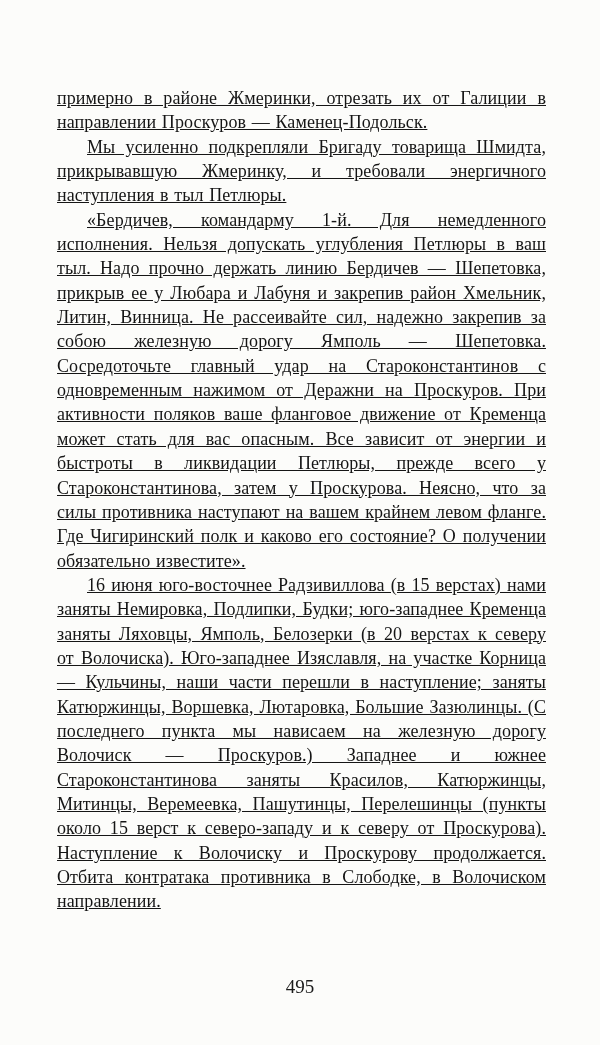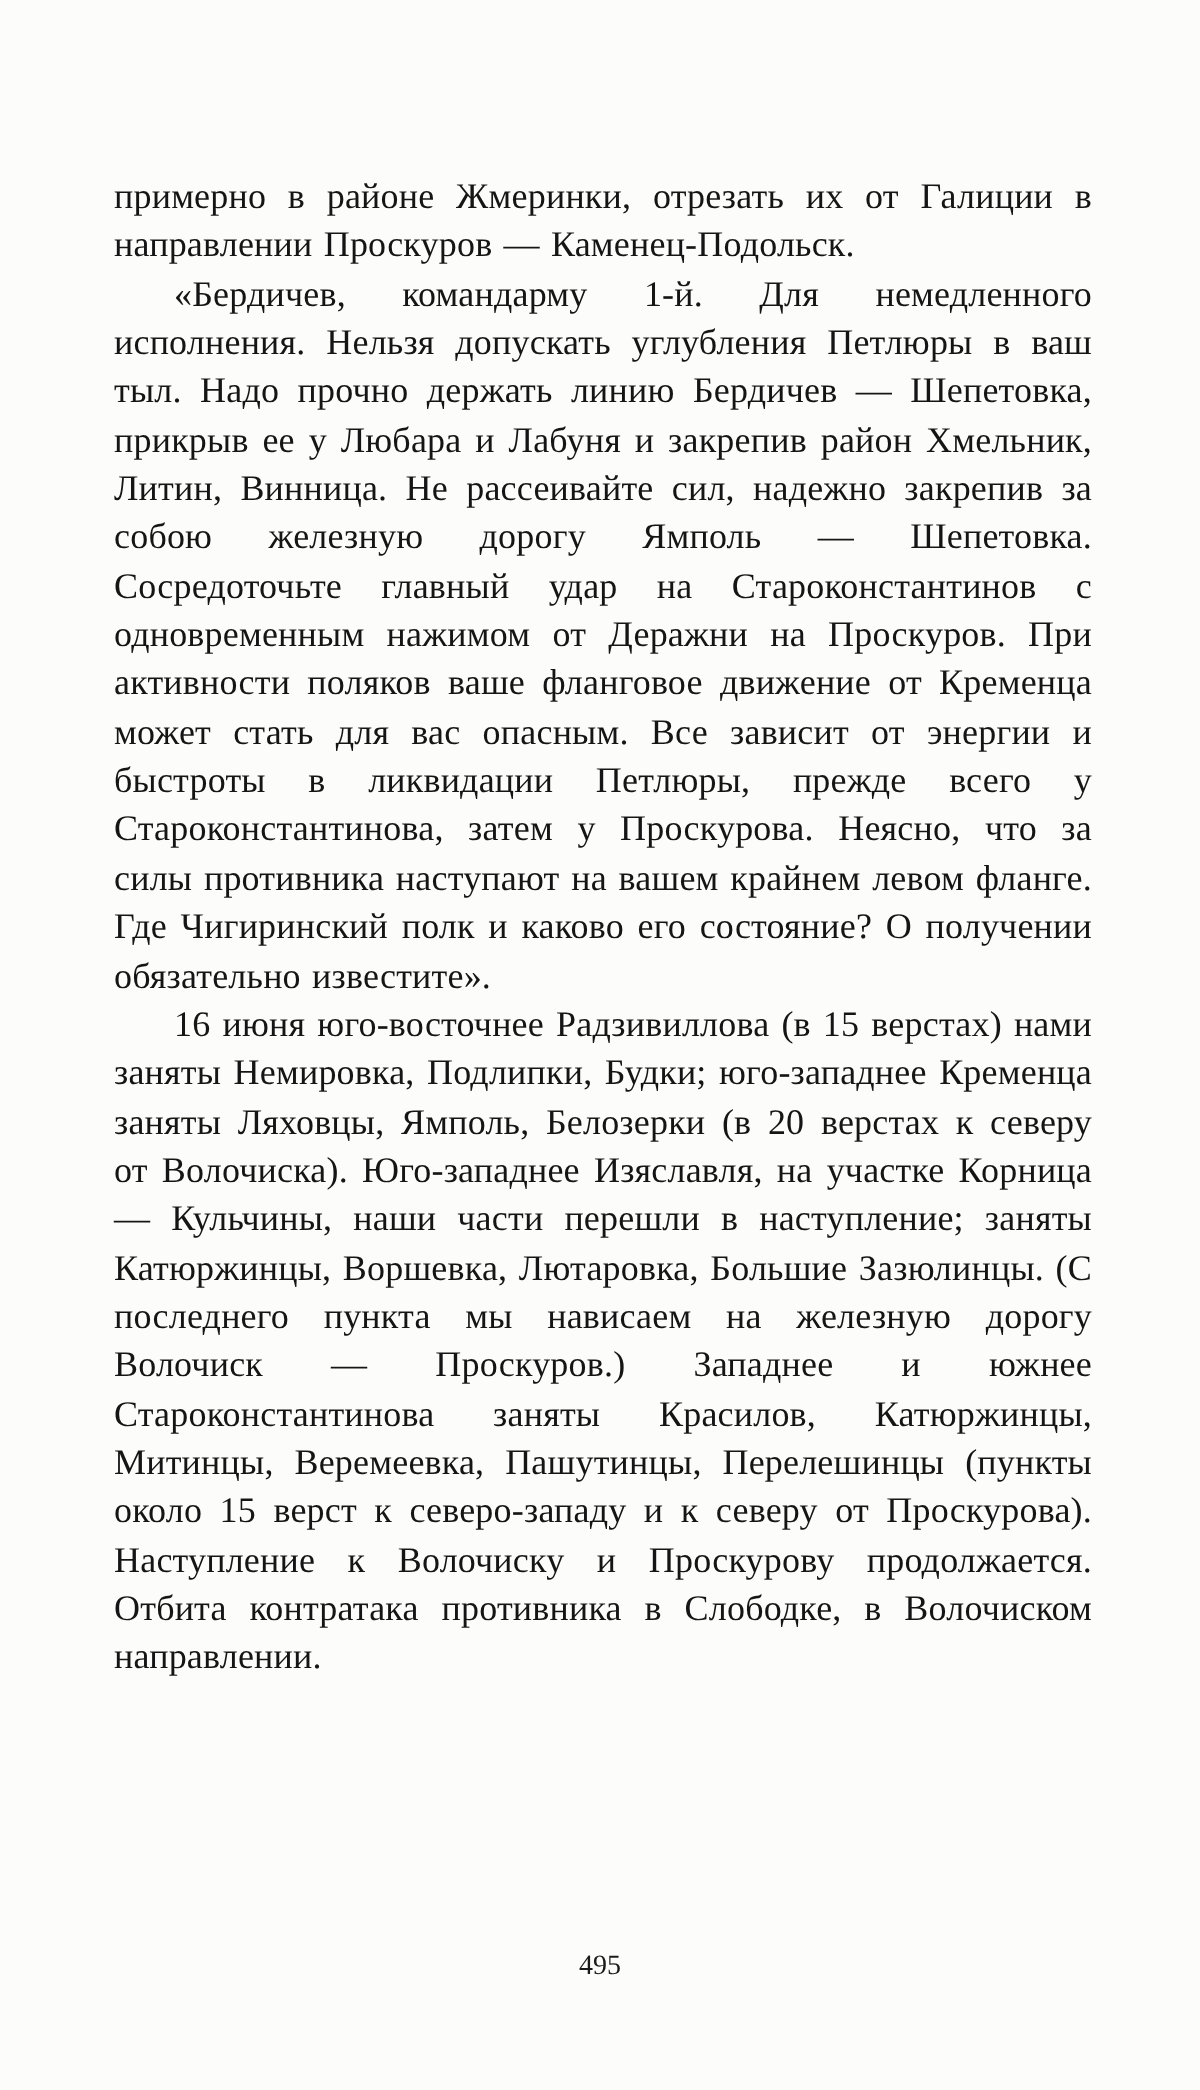--- a/index.html
+++ b/index.html
@@ -28,40 +28,42 @@
     font-size: 18px;
     line-height: 24.35px;
     text-align: justify;
     letter-spacing: 0.1px;
     word-spacing: 1px;
   }
   .text-block p {
     margin: 0;
     padding: 0;
     text-indent: 30px;
+    text-decoration: underline;
   }
   .text-block p.continuation {
     text-indent: 0;
   }
   .page-number {
     position: absolute;
     left: 0;
     right: 0;
     top: 976px;
     text-align: center;
-    font-size: 14px;
+    font-size: 19px;
     color: #1a1a1a;
   }
 </style>
 </head>
 <body>
 
 <div class="book-page">
 
   <div class="text-block">
     <p class="continuation">примерно в районе Жмеринки, отрезать их от Галиции в направлении Проскуров — Каменец-Подольск.</p>
+    <p>Мы усиленно подкрепляли Бригаду товарища Шмидта, прикрывавшую Жмеринку, и требовали энергичного наступления в тыл Петлюры.</p>
     <p>«Бердичев, командарму 1-й. Для немедленного исполнения. Нельзя допускать углубления Петлюры в ваш тыл. Надо прочно держать линию Бердичев — Шепетовка, прикрыв ее у Любара и Лабуня и закрепив район Хмельник, Литин, Винница. Не рассеивайте сил, надежно закрепив за собою железную дорогу Ямполь — Шепетовка. Сосредоточьте главный удар на Староконстантинов с одновременным нажимом от Деражни на Проскуров. При активности поляков ваше фланговое движение от Кременца может стать для вас опасным. Все зависит от энергии и быстроты в ликвидации Петлюры, прежде всего у Староконстантинова, затем у Проскурова. Неясно, что за силы противника наступают на вашем крайнем левом фланге. Где Чигиринский полк и каково его состояние? О получении обязательно известите».</p>
     <p>16 июня юго-восточнее Радзивиллова (в 15 верстах) нами заняты Немировка, Подлипки, Будки; юго-западнее Кременца заняты Ляховцы, Ямполь, Белозерки (в 20 верстах к северу от Волочиска). Юго-западнее Изяславля, на участке Корница — Кульчины, наши части перешли в наступление; заняты Катюржинцы, Воршевка, Лютаровка, Большие Зазюлинцы. (С последнего пункта мы нависаем на железную дорогу Волочиск — Проскуров.) Западнее и южнее Староконстантинова заняты Красилов, Катюржинцы, Митинцы, Веремеевка, Пашутинцы, Перелешинцы (пункты около 15 верст к северо-западу и к северу от Проскурова). Наступление к Волочиску и Проскурову продолжается. Отбита контратака противника в Слободке, в Волочиском направлении.</p>
   </div>
 
   <div class="page-number">495</div>
 
 </div>
 
 </body></html>

